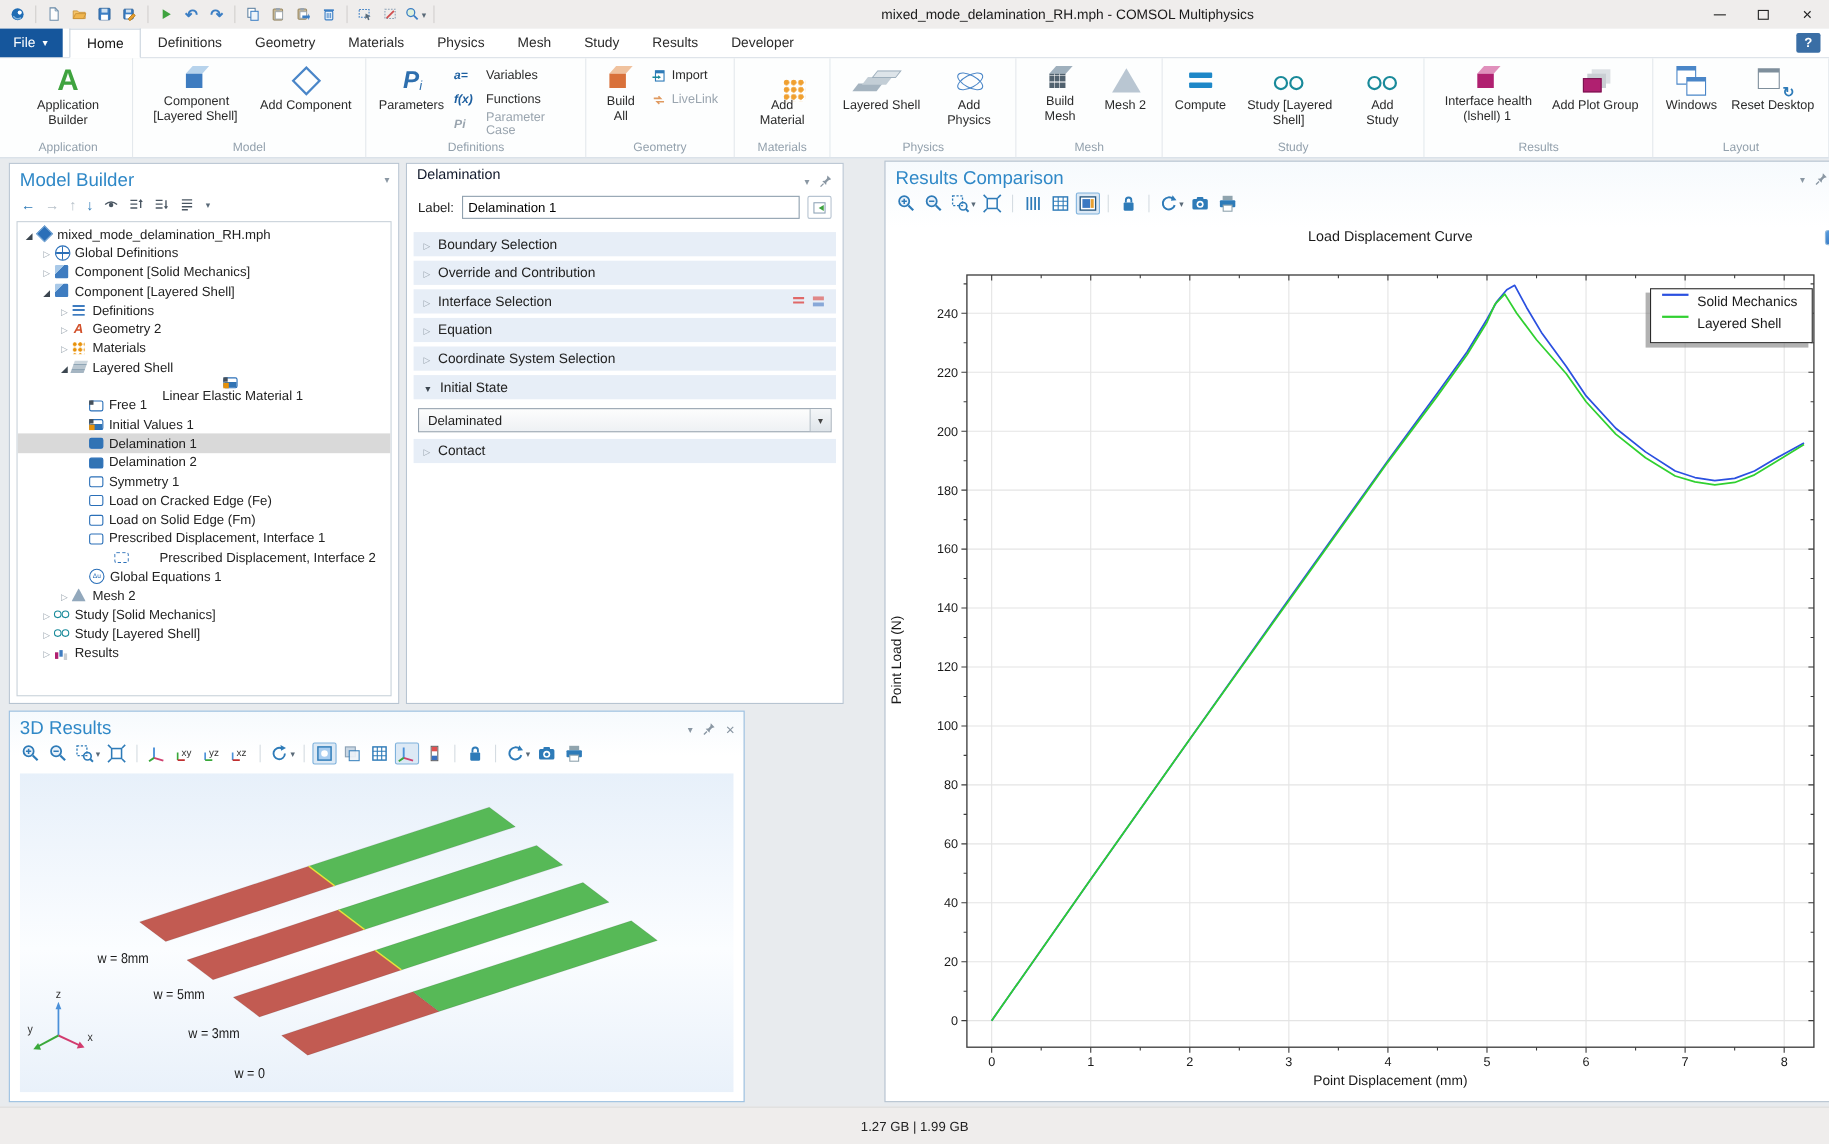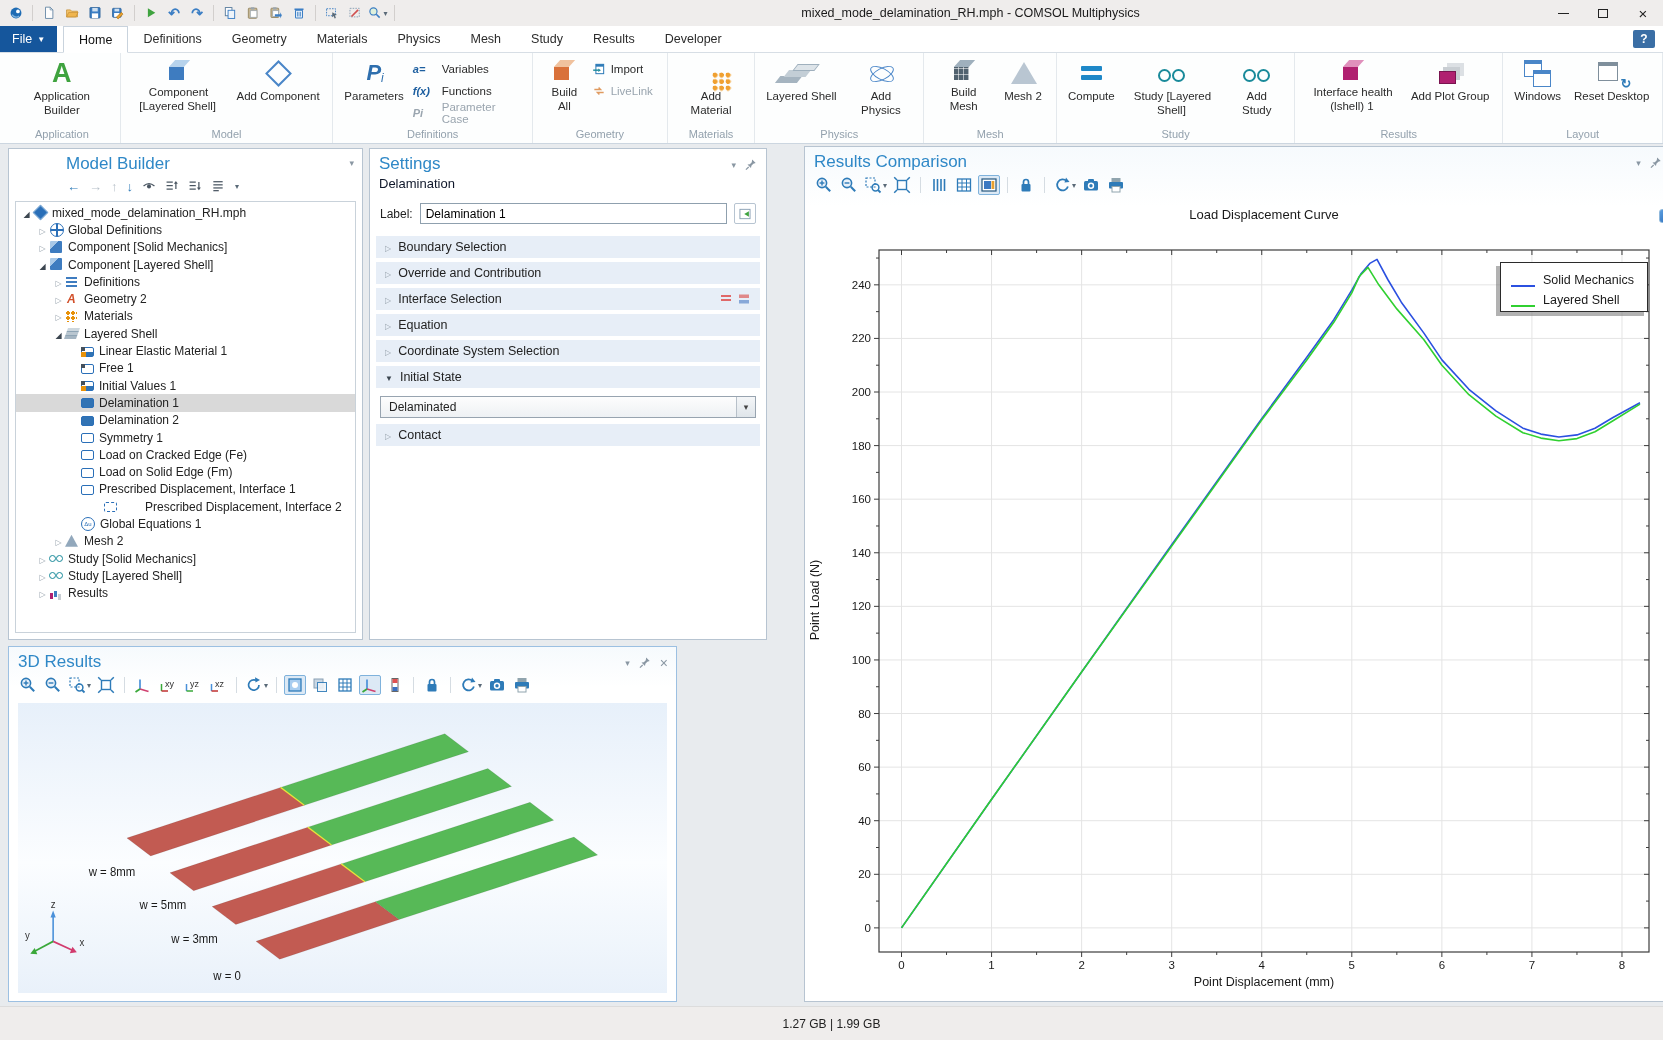--- a/index.html
+++ b/index.html
@@ -73,21 +73,21 @@
   .ic-windows { position:relative; }
   .ic-windows::before,.ic-windows::after { content:""; position:absolute; width:16px; height:12px; border:1.5px solid #4a86c8; border-top:4px solid #4a86c8; background:#fff; }
   .ic-windows::before { left:6px; top:4px; }
   .ic-windows::after { left:15px; top:14px; }
   .ic-reset-desktop { position:relative; }
   .ic-reset-desktop::before { content:""; position:absolute; width:18px; height:14px; border:1.5px solid #7f8f9c; border-top:4px solid #7f8f9c; left:7px; top:6px; background:#fff; }
   .ic-reset-desktop::after { content:"↻"; position:absolute; right:2px; bottom:-1px; color:#2e7bb8; font-size:13px; font-weight:700; }
 
   
   .panel { position:absolute; background:#fff; border:1px solid #b7c4d1; }
-  #mb { left:8px; top:148px; width:355px; height:492px;padding-left:48px; }
+  #mb { left:8px; top:148px; width:355px; height:492px; }
   #settings { left:369px; top:148px; width:398px; height:492px; }
   #p3d { left:8px; top:646px; width:669px; height:356px; border-color:#9cc0e2; background:linear-gradient(#f6fafd,#fff 40px); }
   #rc { left:804px; top:146px; width:884px; height:856px; background:linear-gradient(#f6fafd,#fff 60px); }
   .sbar { position:absolute; left:0; top:1006px; width:1663px; height:34px; background:#efedec; border-top:1px solid #dcdcdc; display:flex; align-items:center; justify-content:center; font-size:12px; color:#222; }
   .ptitle { font-size:17px; color:#2f88c7; padding:5px 9px 0; }
   .ph-icons { position:absolute; top:9px; right:8px; display:flex; gap:8px; align-items:center; color:#8a97a3; }
   .ph-caret { font-size:9px; }
   .ph-close { font-size:14px; line-height:1; }
 
   
@@ -145,21 +145,21 @@
 
   .ctx-icon { position:absolute; width:18px; height:14px; border-radius:3px; background:linear-gradient(135deg,#5b9ee0,#1f5fae); border:1px solid #8fb8dc; }
   .ctx-icon::after { content:""; position:absolute; left:3px; top:3px; width:7px; height:6px; background:#f0d060; border-radius:1px; }
 
   
   #chart-title { position:absolute; left:74px; width:770px; top:60px; text-align:center; font-size:13px; color:#1a1a1a; }
   #chart-xlabel { position:absolute; left:74px; width:770px; top:828px; text-align:center; font-size:12.5px; color:#1a1a1a; }
   #chart-ylabel { position:absolute; left:-60px; top:446px; width:140px; text-align:center; transform:rotate(-90deg); font-size:12.5px; color:#1a1a1a; }
   #chart-svg { position:absolute; left:0; top:0; }
   #legend { position:absolute; right:39px; top:115px; width:148px; background:#fff; border:1.5px solid #2b2b2b; box-shadow:-4px 4px 0 rgba(115,115,115,.55); padding:4px 0; }
-  .leg-row { display:flex; align-items:flex-end; gap:8px; height:20px; padding:0 10px; font-size:12.5px; color:#1a1a1a; }
+  .leg-row { display:flex; align-items:flex-start; gap:8px; height:20px; padding:0 10px; font-size:12.5px; color:#1a1a1a; }
   .leg-chip { width:24px; height:0; border-top:2px solid; flex:none; }
 
   
   .p3d-canvas { position:absolute; left:9px; right:9px; top:56px; bottom:8px; }
 </style>
 </head>
 <body>
 
 <svg width="0" height="0" style="position:absolute">
   <defs>
@@ -712,21 +712,21 @@
       <div class="trow" style="padding-left: 36px;">
         <span class="tcaret c-closed"></span>
         <span class="tic ti-materials"></span>
         <span>Materials</span>
       </div>
       <div class="trow" style="padding-left: 36px;">
         <span class="tcaret c-open"></span>
         <span class="tic ti-physics"></span>
         <span>Layered Shell</span>
       </div>
-      <div class="trow" style="padding-left: 52px;">
+      <div class="trow" style="padding-left: 52px; flex-direction: column;">
         <span class="tcaret"></span>
         <span class="tic ti-bc v-mat v-tab v-orange"></span>
         <span>Linear Elastic Material 1</span>
       </div>
       <div class="trow" style="padding-left: 52px;">
         <span class="tcaret"></span>
         <span class="tic ti-bc v-tab"></span>
         <span>Free 1</span>
       </div>
       <div class="trow" style="padding-left: 52px;">
@@ -791,21 +791,20 @@
       </div>
       <div class="trow" style="padding-left: 20px;">
         <span class="tcaret c-closed"></span>
         <span class="tic ti-results"></span>
         <span>Results</span>
       </div>
     </div>
 </div>
 
 <div class="panel" id="settings">
-  <div class="ptitle">Settings</div>
   <div class="ph-icons">
     <span class="ph-caret">▾</span>
     <span>
         <svg class="ti14">
           <use href="#i-pin"></use>
         </svg>
       </span>
   </div>
   <div style="font-size:13px;color:#0f172a;padding:2px 9px 0;">Delamination</div>
   <div class="label-row">

